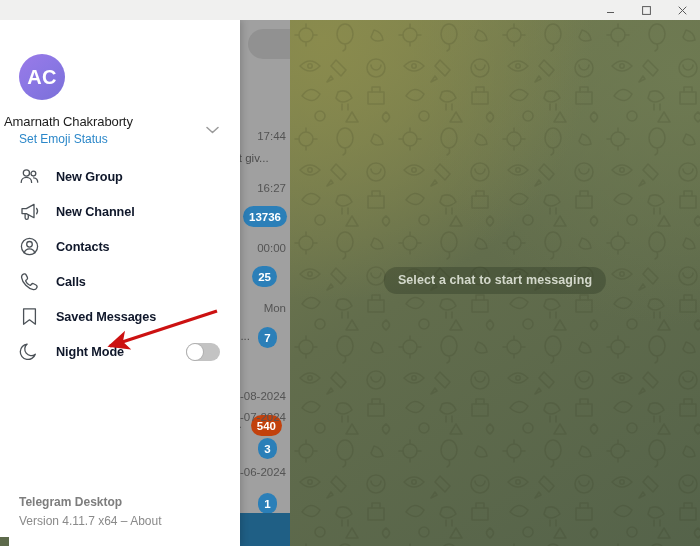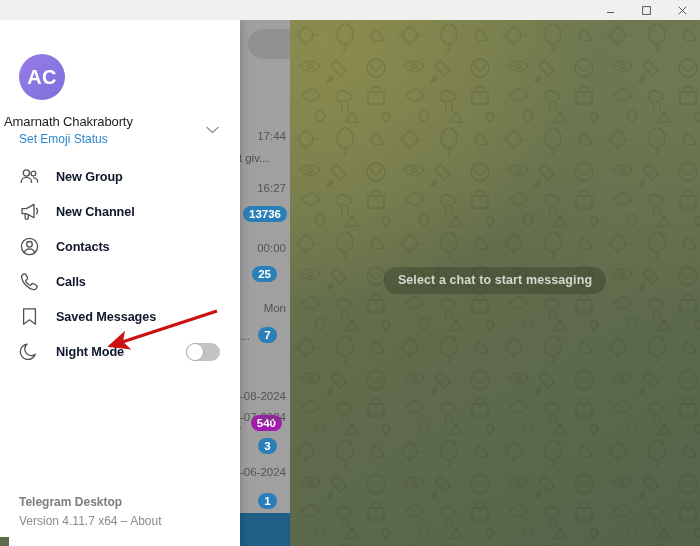--- a/index.html
+++ b/index.html
@@ -53,27 +53,27 @@
     background:#919191;border-radius:15px;
   }
   .cl-row{position:absolute;left:0;width:50px;color:#4f4f4f;}
   .cl-time{
     position:absolute;right:4px;font-size:11.5px;color:#545454;white-space:nowrap;
   }
   .cl-prev{
     position:absolute;right:4px;font-size:11.5px;color:#4c4c4c;white-space:nowrap;
   }
   .cl-badge{
-    position:absolute;border-radius:11px;height:16px;min-width:19px;
+    position:absolute;border-radius:11px;height:21px;min-width:19px;
     color:#ffffff;font-size:11.5px;font-weight:bold;
     display:flex;align-items:center;justify-content:center;padding:4px 6px;
     box-sizing:border-box;
   }
   .cl-badge.blue{background:#2b7fb8;}
-  .cl-badge.gray{background:#a21caf;}
+  .cl-badge.gray{background:#c2410c;}
   .cl-selected{position:absolute;left:0;width:50px;background:#1f5f85;}
 
   
   .menu{
     position:absolute;left:0;top:20px;width:240px;height:526px;
     background:#ffffff;z-index:30;
     box-shadow:2px 0 7px rgba(0,0,0,.18);
   }
   .menu-header{position:relative;height:120px;}
   .avatar{

